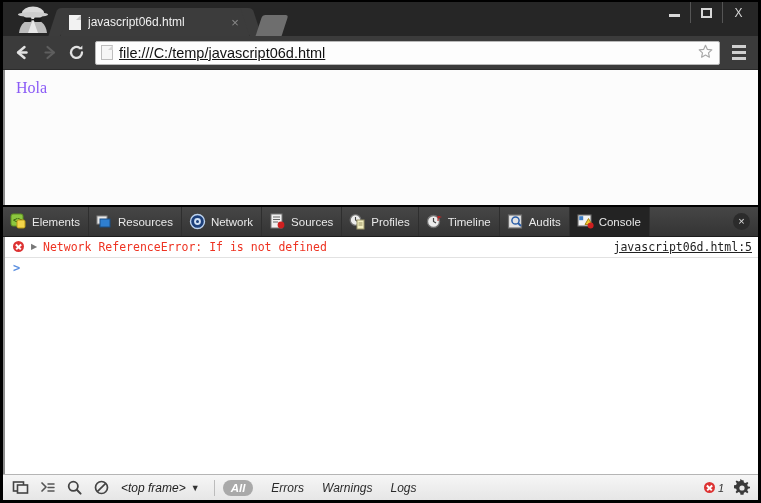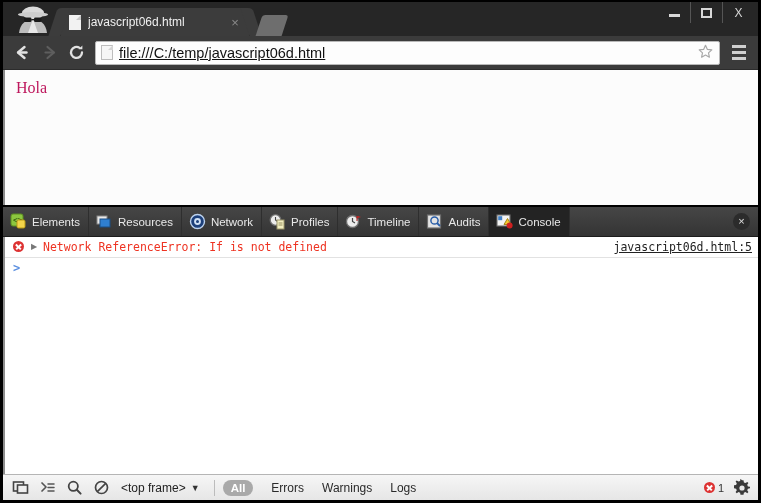--- a/index.html
+++ b/index.html
@@ -137,21 +137,21 @@
   
   #viewport {
     flex: 0 0 135px; height: 135px;
     background: #fcfcfc;
     border-left: 2px solid #8b8b8b;
     padding: 9px 0 0 11px;
     overflow: hidden;
   }
   #page-text {
     font-family: "Liberation Serif", serif;
-    font-size: 16px; color: #be185d;
+    font-size: 16px; color: #8b5cf6;
   }
 
   
   #devtools {
     flex: 1 1 auto;
     display: flex; flex-direction: column;
     background: #fff;
     border-top: 2px solid #000;
   }
   #dt-tabbar {
@@ -229,20 +229,21 @@
     font-weight: bold;
   }
 
   
   #dt-statusbar {
     flex: 0 0 26px; height: 26px;
     background: linear-gradient(#f6f6f6, #e6e6e6);
     border-top: 1px solid #b5b5b5;
     display: flex; align-items: center;
     padding: 0 2px 0 4px;
+    font-style: italic;
   }
   .sb-btn {
     width: 27px; height: 24px;
     display: flex; align-items: center; justify-content: center;
     cursor: pointer; color: #444;
   }
   #frame-select {
     display: flex; align-items: center;
     font-size: 12px; color: #222; margin: 0 6px 0 6px;
     cursor: pointer; white-space: nowrap;
@@ -366,20 +367,28 @@
 
       <div class="dt-tab">
         <svg class="ico" viewBox="0 0 17 17">
           <circle cx="8.5" cy="8.5" r="7" fill="#1c3f7a" stroke="#bcd2ee" stroke-width="1.4"></circle>
           <circle cx="8.5" cy="8.5" r="3.4" fill="#cfe0f5"></circle>
           <circle cx="8.5" cy="8.5" r="1.5" fill="#1c3f7a"></circle>
         </svg>
         <span>Network</span>
       </div>
 
+      <div class="dt-tab">
+        <svg class="ico" viewBox="0 0 17 17">
+          <rect x="2" y="1" width="11" height="14" fill="#f0f0f0" stroke="#777" stroke-width="1"></rect>
+          <path d="M4 4 h7 M4 6.5 h7 M4 9 h5" stroke="#666" stroke-width="1"></path>
+          <circle cx="12" cy="12" r="3.4" fill="#cf2020"></circle>
+        </svg>
+        <span>Sources</span>
+      </div>
 
       <div class="dt-tab">
         <svg class="ico" viewBox="0 0 17 17">
           <circle cx="6.5" cy="7" r="5.3" fill="#ececec" stroke="#707070" stroke-width="1.3"></circle>
           <path d="M6.5 4 v3 l2 1.5" stroke="#444" stroke-width="1.1" fill="none"></path>
           <rect x="8" y="7" width="7" height="9" fill="#f2eec0" stroke="#9a9468" stroke-width="1"></rect>
           <path d="M9.5 10 h4 M9.5 12 h4" stroke="#8a8556" stroke-width="0.9"></path>
         </svg>
         <span>Profiles</span>
       </div>

